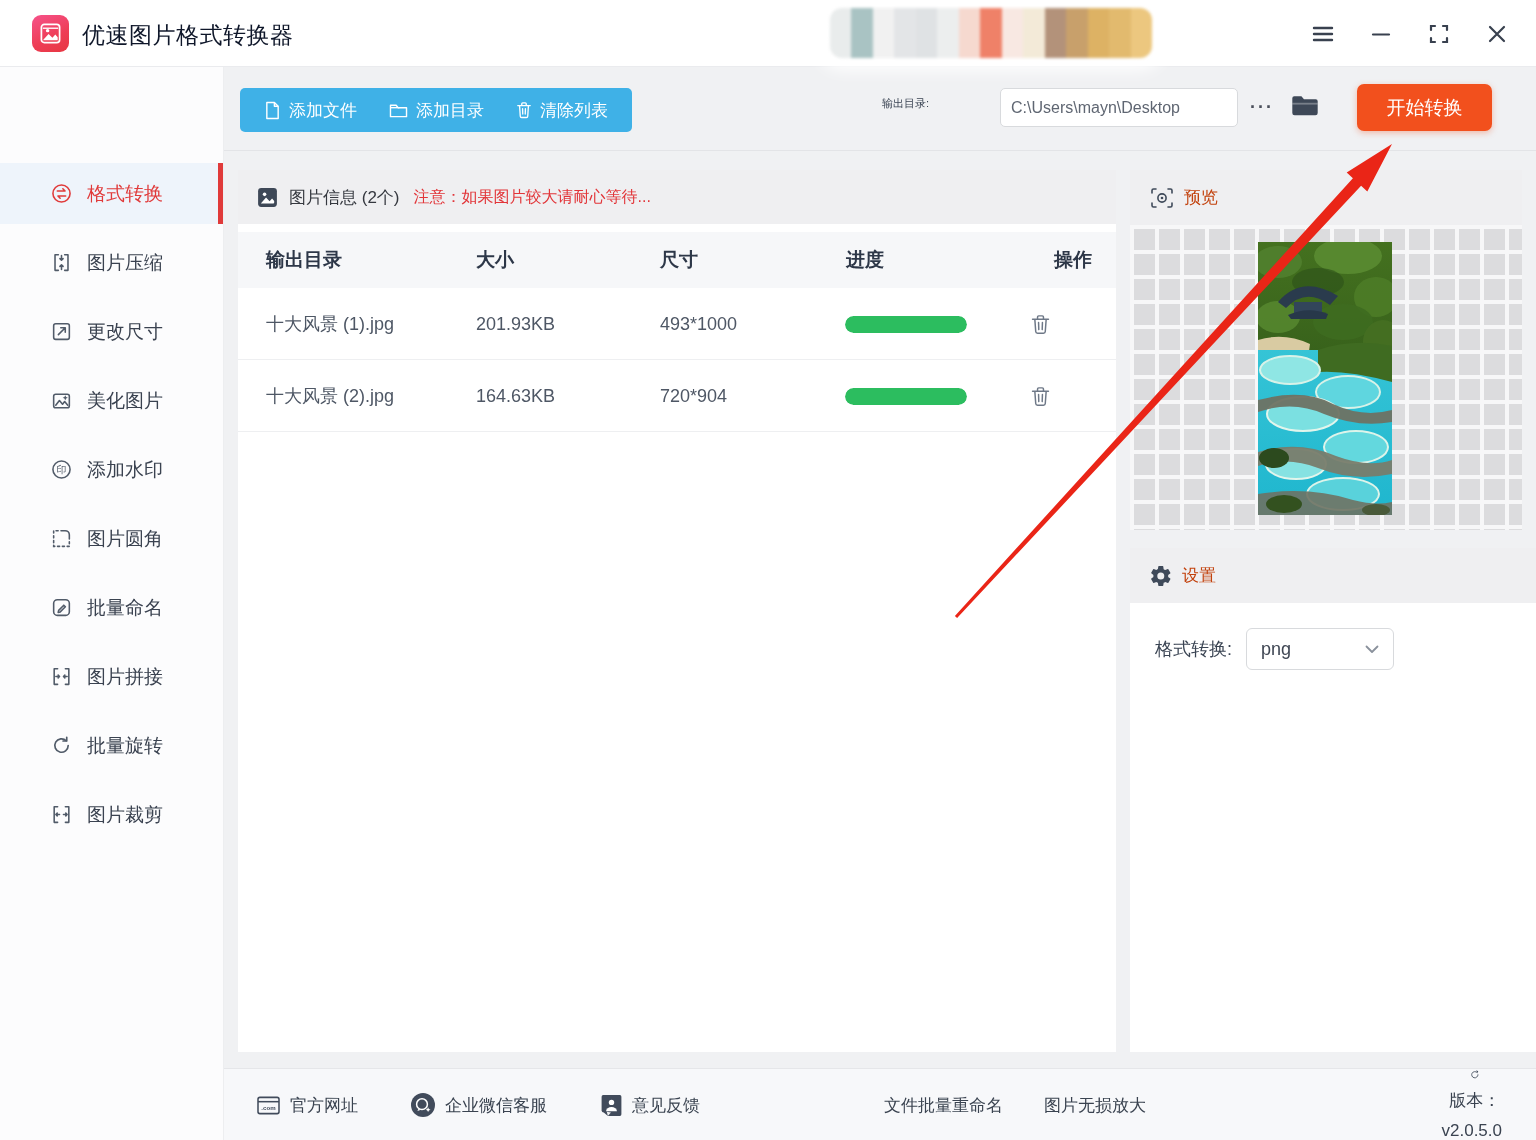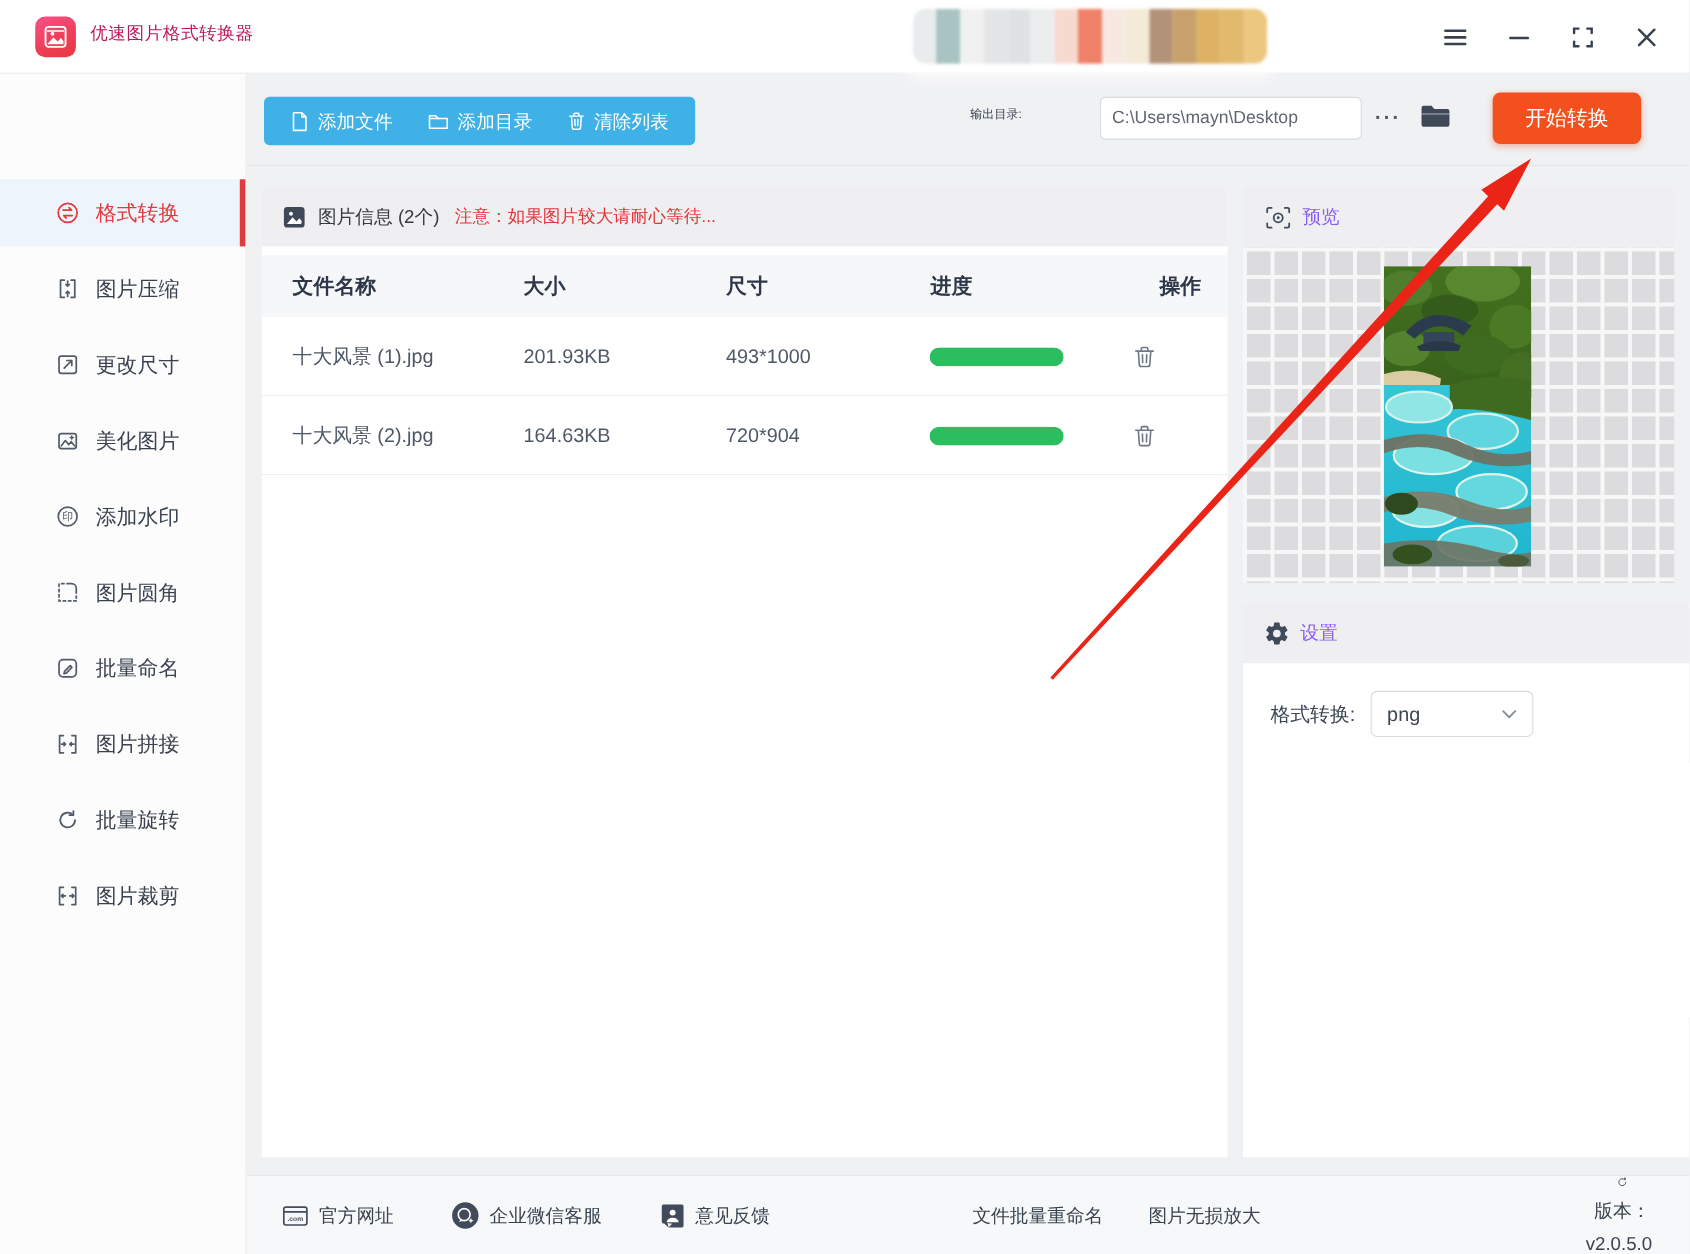--- a/index.html
+++ b/index.html
@@ -3,21 +3,21 @@
 <meta charset="utf-8">
 <style>
   * { margin:0; padding:0; box-sizing:border-box; }
   html,body { width:1536px; height:1140px; }
   body { font-family:"Liberation Sans","DejaVu Sans",sans-serif; background:#F0F1F3; }
   #app { position:relative; width:1536px; height:1140px; overflow:hidden; background:#F0F1F3; }
 
   
   .titlebar { position:absolute; left:0; top:0; width:1536px; height:67px; background:#FFFFFF; border-bottom:1px solid #EAEBEE; z-index:5; }
   .logo { position:absolute; left:32px; top:15px; width:37px; height:37px; border-radius:9px; background:linear-gradient(155deg,#F6528B 0%,#EE3D55 60%,#E73742 100%); display:flex; align-items:center; justify-content:center; }
-  .app-title { position:absolute; left:82px; top:20px; font-size:16px; color:#be185d; letter-spacing:.5px; }
+  .app-title { position:absolute; left:82px; top:20px; font-size:23px; color:#0f172a; letter-spacing:.5px; }
   .blur-blob { position:absolute; left:830px; top:8px; width:322px; height:50px; border-radius:12px; overflow:hidden; display:flex; filter:blur(1.5px); box-shadow:0 0 16px 12px rgba(255,255,255,.95); background:#fff; }
   .blur-blob span { flex:1 0 auto; height:100%; }
   .win-controls { position:absolute; right:22px; top:0; height:67px; display:flex; align-items:center; gap:24px; }
   .win-btn { width:34px; height:34px; display:flex; align-items:center; justify-content:center; cursor:pointer; color:#39414F; }
 
   
   .sidebar { position:absolute; left:0; top:67px; width:224px; height:1073px; background:#FCFCFD; border-right:1px solid #EDEEF0; z-index:2; }
   .side-list { position:absolute; top:96px; left:0; width:100%; display:flex; flex-direction:column; gap:8px; }
   .side-item { position:relative; height:61px; display:flex; align-items:center; gap:14px; padding-left:50px; font-size:19px; color:#3A4250; cursor:pointer; }
   .side-item .lbl { white-space:nowrap; }
@@ -44,21 +44,21 @@
   .col { position:absolute; top:0; height:56px; display:flex; align-items:center; font-size:19px; font-weight:bold; color:#2D3748; }
   .c0{left:28px;} .c1{left:238px;} .c2{left:422px;} .c3{left:608px;} .c4{left:816px;}
   .trow { position:relative; height:72px; border-bottom:1px solid #EEEFF1; }
   .cell { position:absolute; top:0; height:72px; display:flex; align-items:center; font-size:18px; color:#4E5765; }
   .pill { position:absolute; left:607px; top:28px; width:122px; height:17px; border-radius:9px; background:#E9F6EE; overflow:hidden; }
   .pill .fill { height:100%; background:#2CBD5F; border-radius:9px; }
   .trash { position:absolute; left:790px; top:24px; cursor:pointer; }
 
   
   .preview-card { position:absolute; left:1130px; top:170px; width:392px; height:360px; }
-  .panel-head { height:55px; background:#EFEFF1; display:flex; align-items:center; gap:10px; padding-left:20px; font-size:17px; color:#8b5cf6; }
+  .panel-head { height:55px; background:#EFEFF1; display:flex; align-items:center; gap:10px; padding-left:20px; font-size:17px; color:#c2410c; }
   .grid-area { position:relative; height:305px; background-color:#DCDCDE; background-image:linear-gradient(90deg,#F7F7F8 0 4px,transparent 4px),linear-gradient(#F7F7F8 0 4px,transparent 4px); background-size:25px 25px; background-position:0 0; }
   .preview-img { position:absolute; left:128px; top:17px; width:134px; height:273px; display:block; }
   .settings-card { position:absolute; left:1130px; top:548px; width:417px; height:504px; background:#fff; }
   .fmt-row { position:absolute; left:25px; top:80px; display:flex; align-items:center; gap:14px; }
   .fmt-label { font-size:18px; color:#3A4453; }
   .select { width:148px; height:42px; border:1px solid #D8DADD; border-radius:6px; background:#fff; display:flex; align-items:center; justify-content:space-between; padding:0 14px; cursor:pointer; }
   .select .val { font-size:18px; color:#3F4653; }
 
   
   .footer { position:absolute; left:224px; top:1068px; width:1312px; height:72px; background:#F7F8FA; border-top:1px solid #E5E6E9; }
@@ -244,21 +244,21 @@
       <svg width="23" height="23" viewBox="0 0 22 22">
         <rect x="2" y="2" width="18" height="18" rx="3" fill="#3E4857"></rect>
         <circle cx="8.2" cy="8" r="1.7" fill="#fff"></circle>
         <path d="M4.6 16.8 9.6 11l3.4 3.6 2.4-2.7 2 2.4v1.5a1 1 0 0 1-1 1h-11z" fill="#fff"></path>
       </svg>
       <span class="strip-title">图片信息 (2个)</span>
       <span class="strip-notice">注意：如果图片较大请耐心等待...</span>
     </div>
 
     <div class="thead">
-      <div class="col c0">文件名称</div>
+      <div class="col c0">输出目录</div>
       <div class="col c1">大小</div>
       <div class="col c2">尺寸</div>
       <div class="col c3">进度</div>
       <div class="col c4">操作</div>
     </div>
 
     <div class="trow">
       <div class="cell c0">十大风景 (1).jpg</div>
       <div class="cell c1">201.93KB</div>
       <div class="cell c2">493*1000</div>

